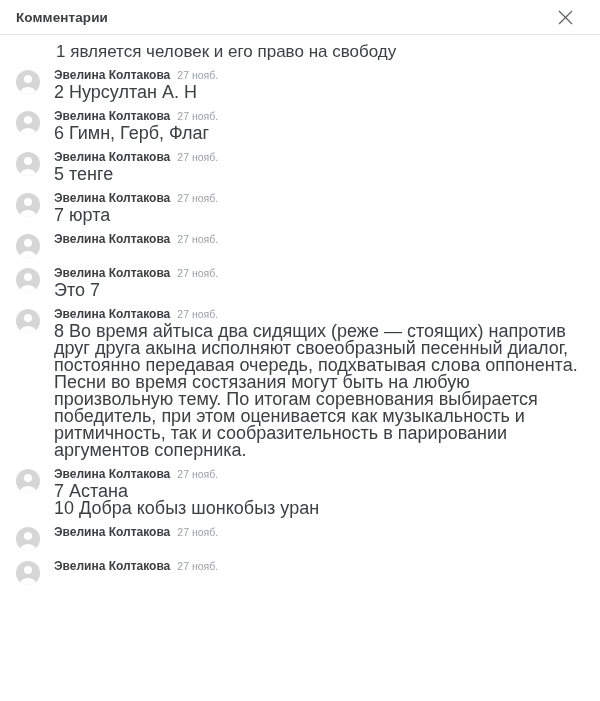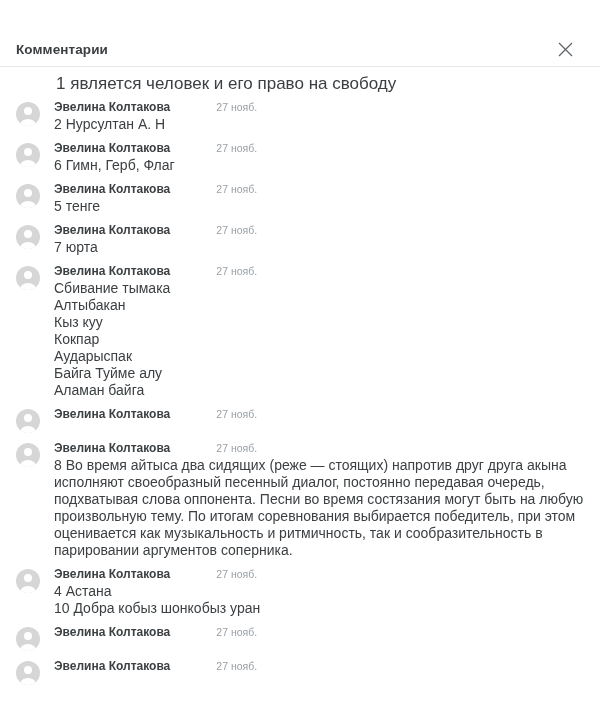--- a/index.html
+++ b/index.html
@@ -21,21 +21,20 @@
     background: #ffffff;
     box-sizing: border-box;
   }
   .panel-header {
     height: 34px;
     display: flex;
     align-items: center;
     justify-content: space-between;
     padding: 0 24px 0 16px;
     box-sizing: border-box;
-    margin-top: 32px;
   }
   .panel-title {
     font-size: 13.5px;
     font-weight: bold;
     color: #3c4043;
     letter-spacing: 0.1px;
   }
   .close-btn {
     width: 22px;
     height: 22px;
@@ -100,36 +99,35 @@
     border-radius: 50% 50% 45% 45%;
     background: #ffffff;
   }
   .comment-body {
     flex: 1 1 auto;
     min-width: 0;
   }
   .comment-meta {
     display: flex;
     align-items: center;
-    gap: 2px;
+    gap: 7px;
     line-height: 15px;
     margin-bottom: 1px;
   }
   .author {
     font-size: 12px;
     font-weight: bold;
     color: #3c4043;
   }
   .date {
     font-size: 10.5px;
     color: #9aa0a6;
-    margin-left: 44px;
   }
   .comment-text {
-    font-size: 14px;
+    font-size: 18px;
     line-height: 17px;
     color: #3c4043;
     white-space: pre-line;
     word-wrap: break-word;
   }
   .comment.partial {
     padding-bottom: 0;
   }
 </style>
 </head>
@@ -197,37 +195,31 @@
       </div>
     </div>
 
     <div class="comment">
       <div class="avatar"></div>
       <div class="comment-body">
         <div class="comment-meta">
           <span class="author">Эвелина Колтакова</span>
           <span class="date">27 нояб.</span>
         </div>
-        <div class="comment-text">Сбивание тымака
-Алтыбакан
-Кыз куу
-Кокпар
-Аударыспак
-Байга Туйме алу
-Аламан байга</div>
-      </div>
-    </div>
-
-    <div class="comment">
-      <div class="avatar"></div>
-      <div class="comment-body">
-        <div class="comment-meta">
-          <span class="author">Эвелина Колтакова</span>
-          <span class="date">27 нояб.</span>
-        </div>
+      </div>
+    </div>
+
+    <div class="comment">
+      <div class="avatar"></div>
+      <div class="comment-body">
+        <div class="comment-meta">
+          <span class="author">Эвелина Колтакова</span>
+          <span class="date">27 нояб.</span>
+        </div>
+        <div class="comment-text">Это 7</div>
       </div>
     </div>
 
     <div class="comment">
       <div class="avatar"></div>
       <div class="comment-body">
         <div class="comment-meta">
           <span class="author">Эвелина Колтакова</span>
           <span class="date">27 нояб.</span>
         </div>
@@ -235,21 +227,21 @@
       </div>
     </div>
 
     <div class="comment">
       <div class="avatar"></div>
       <div class="comment-body">
         <div class="comment-meta">
           <span class="author">Эвелина Колтакова</span>
           <span class="date">27 нояб.</span>
         </div>
-        <div class="comment-text">4 Астана
+        <div class="comment-text">7 Астана
 10 Добра кобыз шонкобыз уран</div>
       </div>
     </div>
 
     <div class="comment">
       <div class="avatar"></div>
       <div class="comment-body">
         <div class="comment-meta">
           <span class="author">Эвелина Колтакова</span>
           <span class="date">27 нояб.</span>

